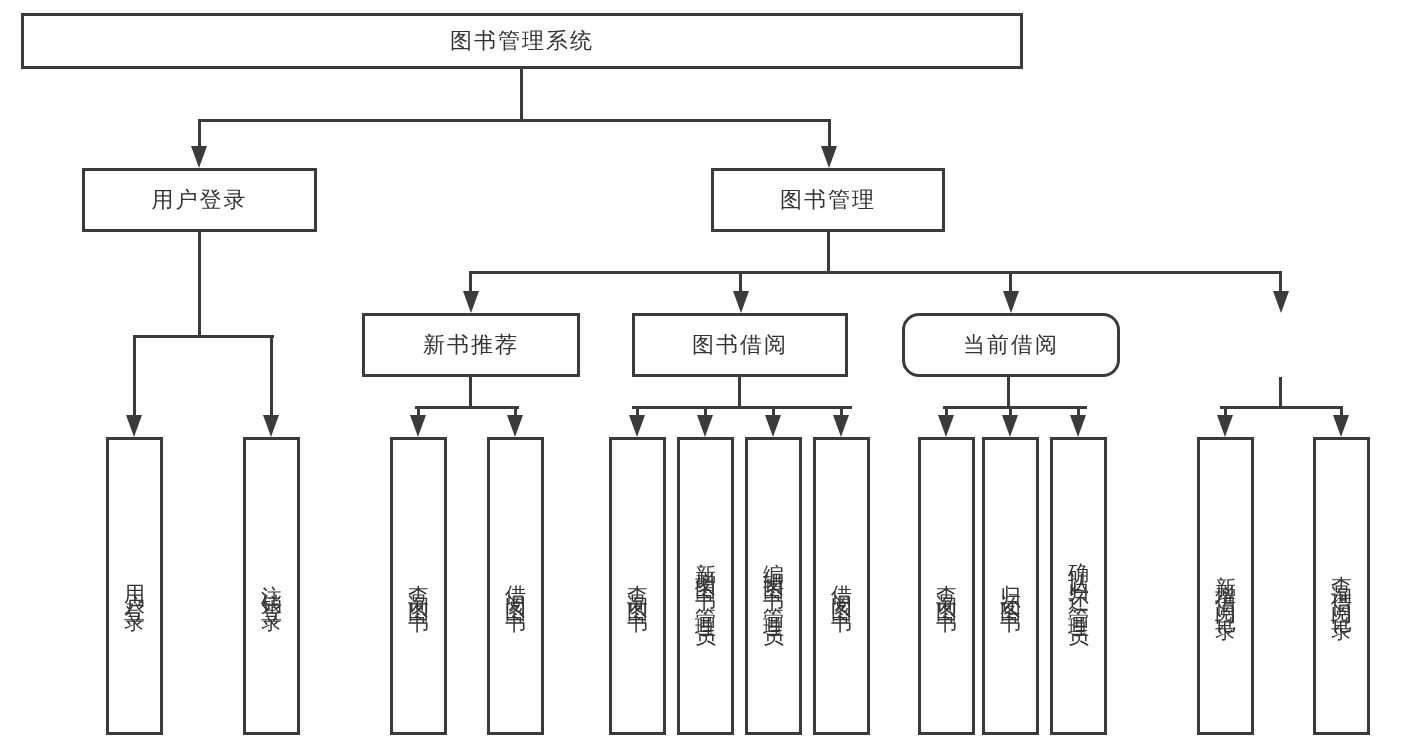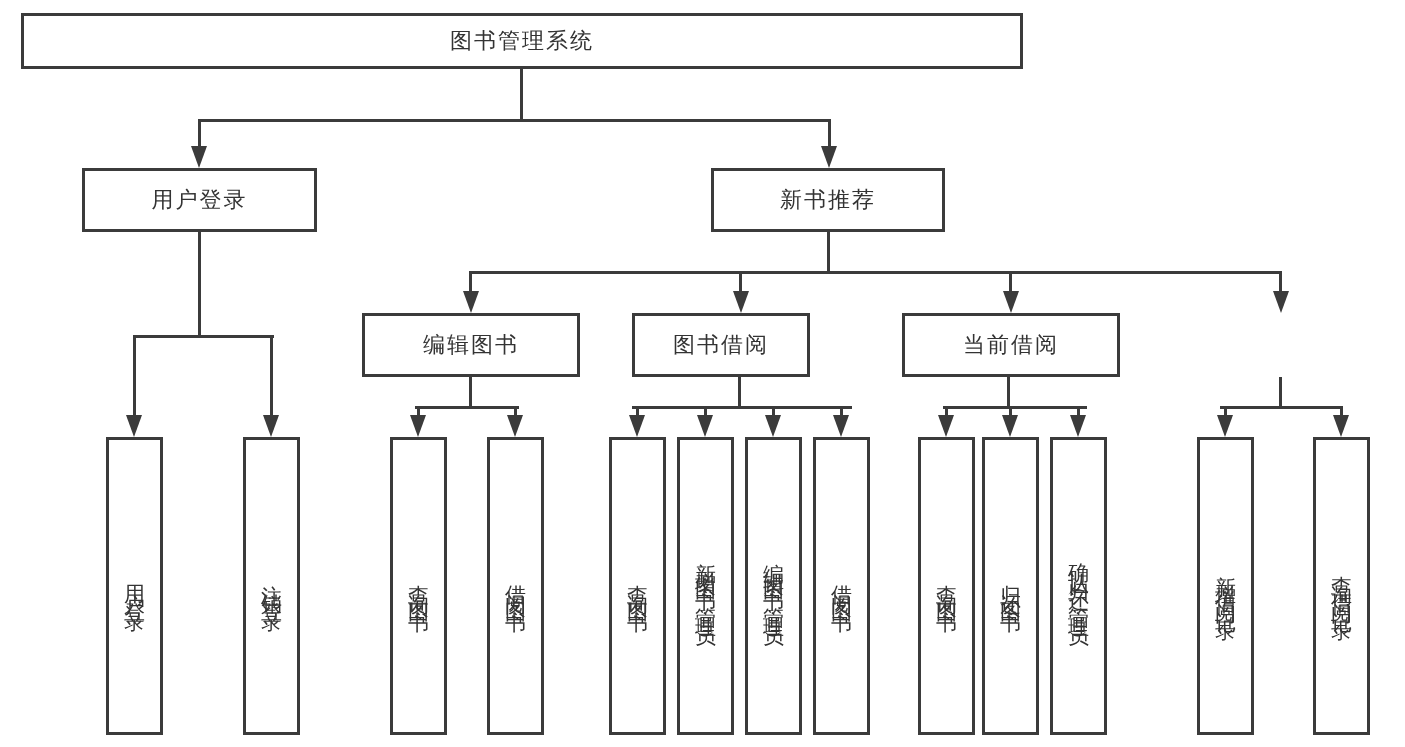--- a/index.html
+++ b/index.html
@@ -15,22 +15,22 @@
   }
   .leaf{
     top:437px;width:57px;height:298px;
     writing-mode:vertical-rl;text-orientation:mixed;
     font-size:21px;letter-spacing:9px;white-space:normal;padding:4px 0;
   }
   .b-root{left:21px;top:13px;width:1002px;height:56px;}
   .b-l2-0{left:82px;top:168px;width:235px;height:64px;}
   .b-l2-1{left:711px;top:168px;width:234px;height:64px;}
   .b-l3-0{left:362px;top:313px;width:218px;height:64px;}
-  .b-l3-1{left:632px;top:313px;width:178px;height:64px;}
-  .b-l3-2{left:902px;top:313px;width:218px;height:64px;}
+  .b-l3-1{left:632px;top:313px;width:216px;height:64px;}
+  .b-l3-2{left:902px;top:313px;width:218px;height:64px;border-radius:17px;}
   .b-l3-3{left:1172px;top:313px;width:218px;height:64px;}
   .lf-a0{left:106px;}  .lf-a1{left:243px;}
   .lf-b0{left:390px;}  .lf-b1{left:487px;}
   .lf-c0{left:609px;}  .lf-c1{left:677px;}  .lf-c2{left:745px;}  .lf-c3{left:813px;}
   .lf-d0{left:918px;}  .lf-d1{left:982px;}  .lf-d2{left:1050px;}
   .lf-e0{left:1197px;} .lf-e1{left:1313px;}
   
   .vl{position:absolute;width:3px;background:#3b3b3b;}
   .hl{position:absolute;height:3px;background:#3b3b3b;}
   .ah{position:absolute;width:0;height:0;
@@ -43,23 +43,23 @@
   }
 </style>
 </head>
 <body>
 
 <div class="canvas">
 
   <div class="box b-root">图书管理系统</div>
 
   <div class="box b-l2-0">用户登录</div>
-  <div class="box b-l2-1">新书推荐</div>
+  <div class="box b-l2-1">图书管理</div>
 
-  <div class="box b-l3-0">编辑图书</div>
+  <div class="box b-l3-0">新书推荐</div>
   <div class="box b-l3-1">图书借阅</div>
   <div class="box b-l3-2">当前借阅</div>
 
   <div class="box leaf lf-a0">用户登录</div>
   <div class="box leaf lf-a1">注销登录</div>
 
   <div class="box leaf lf-b0">查询图书</div>
   <div class="box leaf lf-b1">借阅图书</div>
 
   <div class="box leaf lf-c0">查询图书</div>

